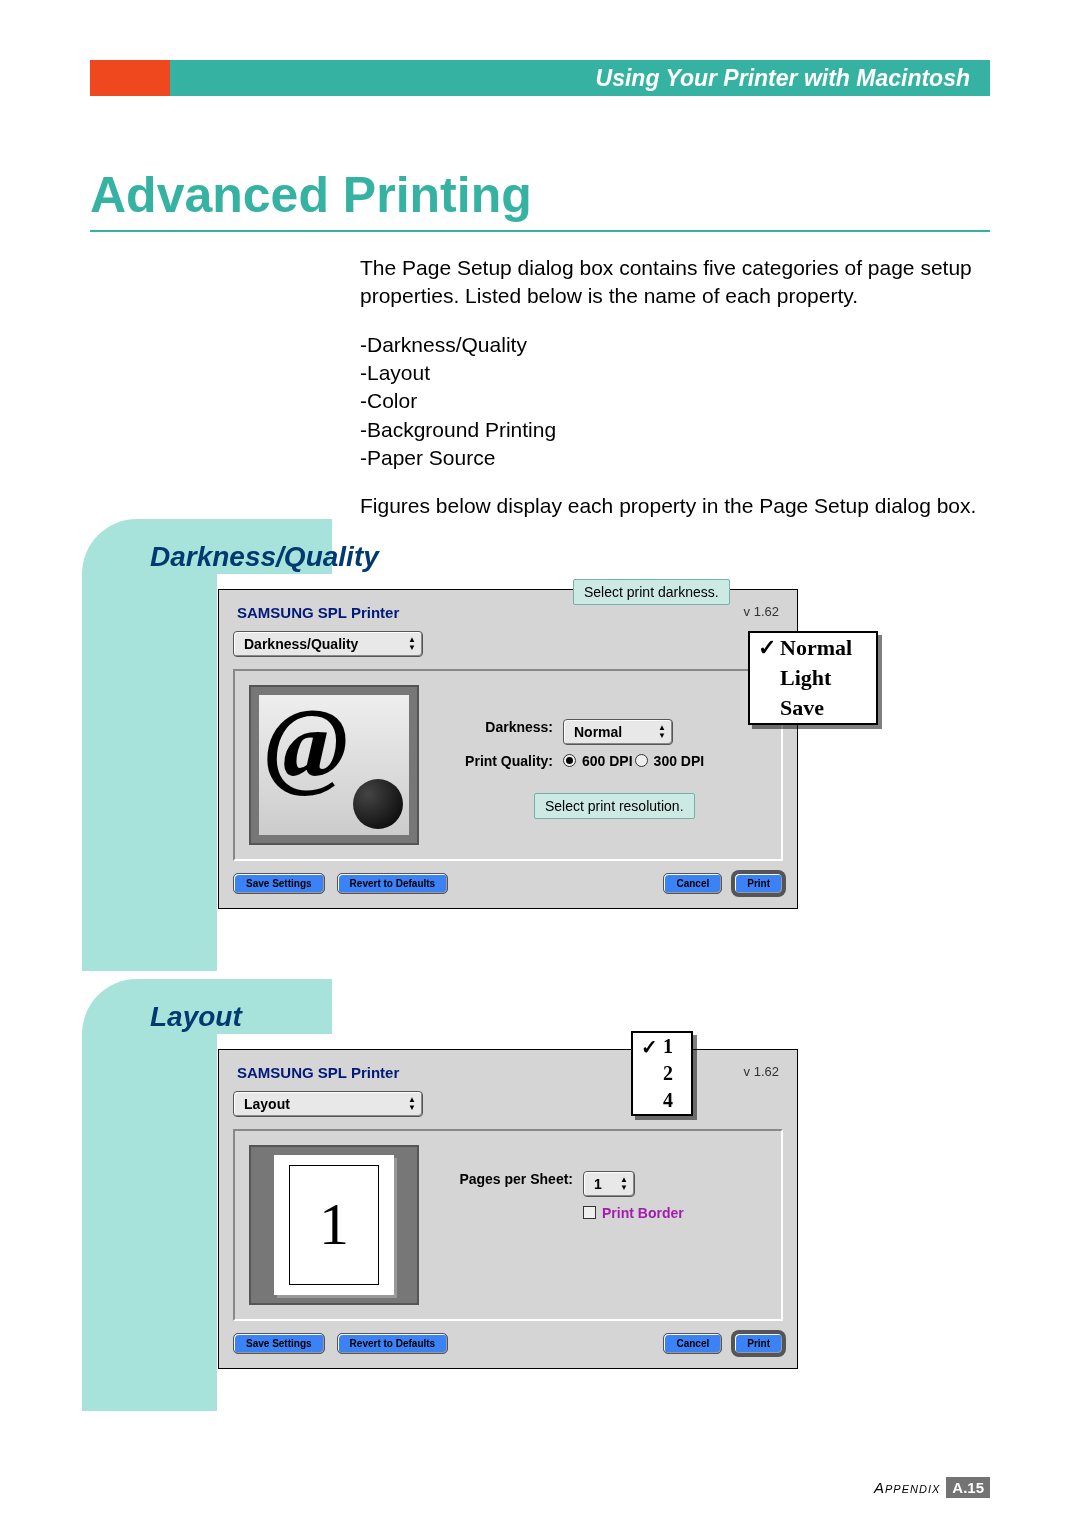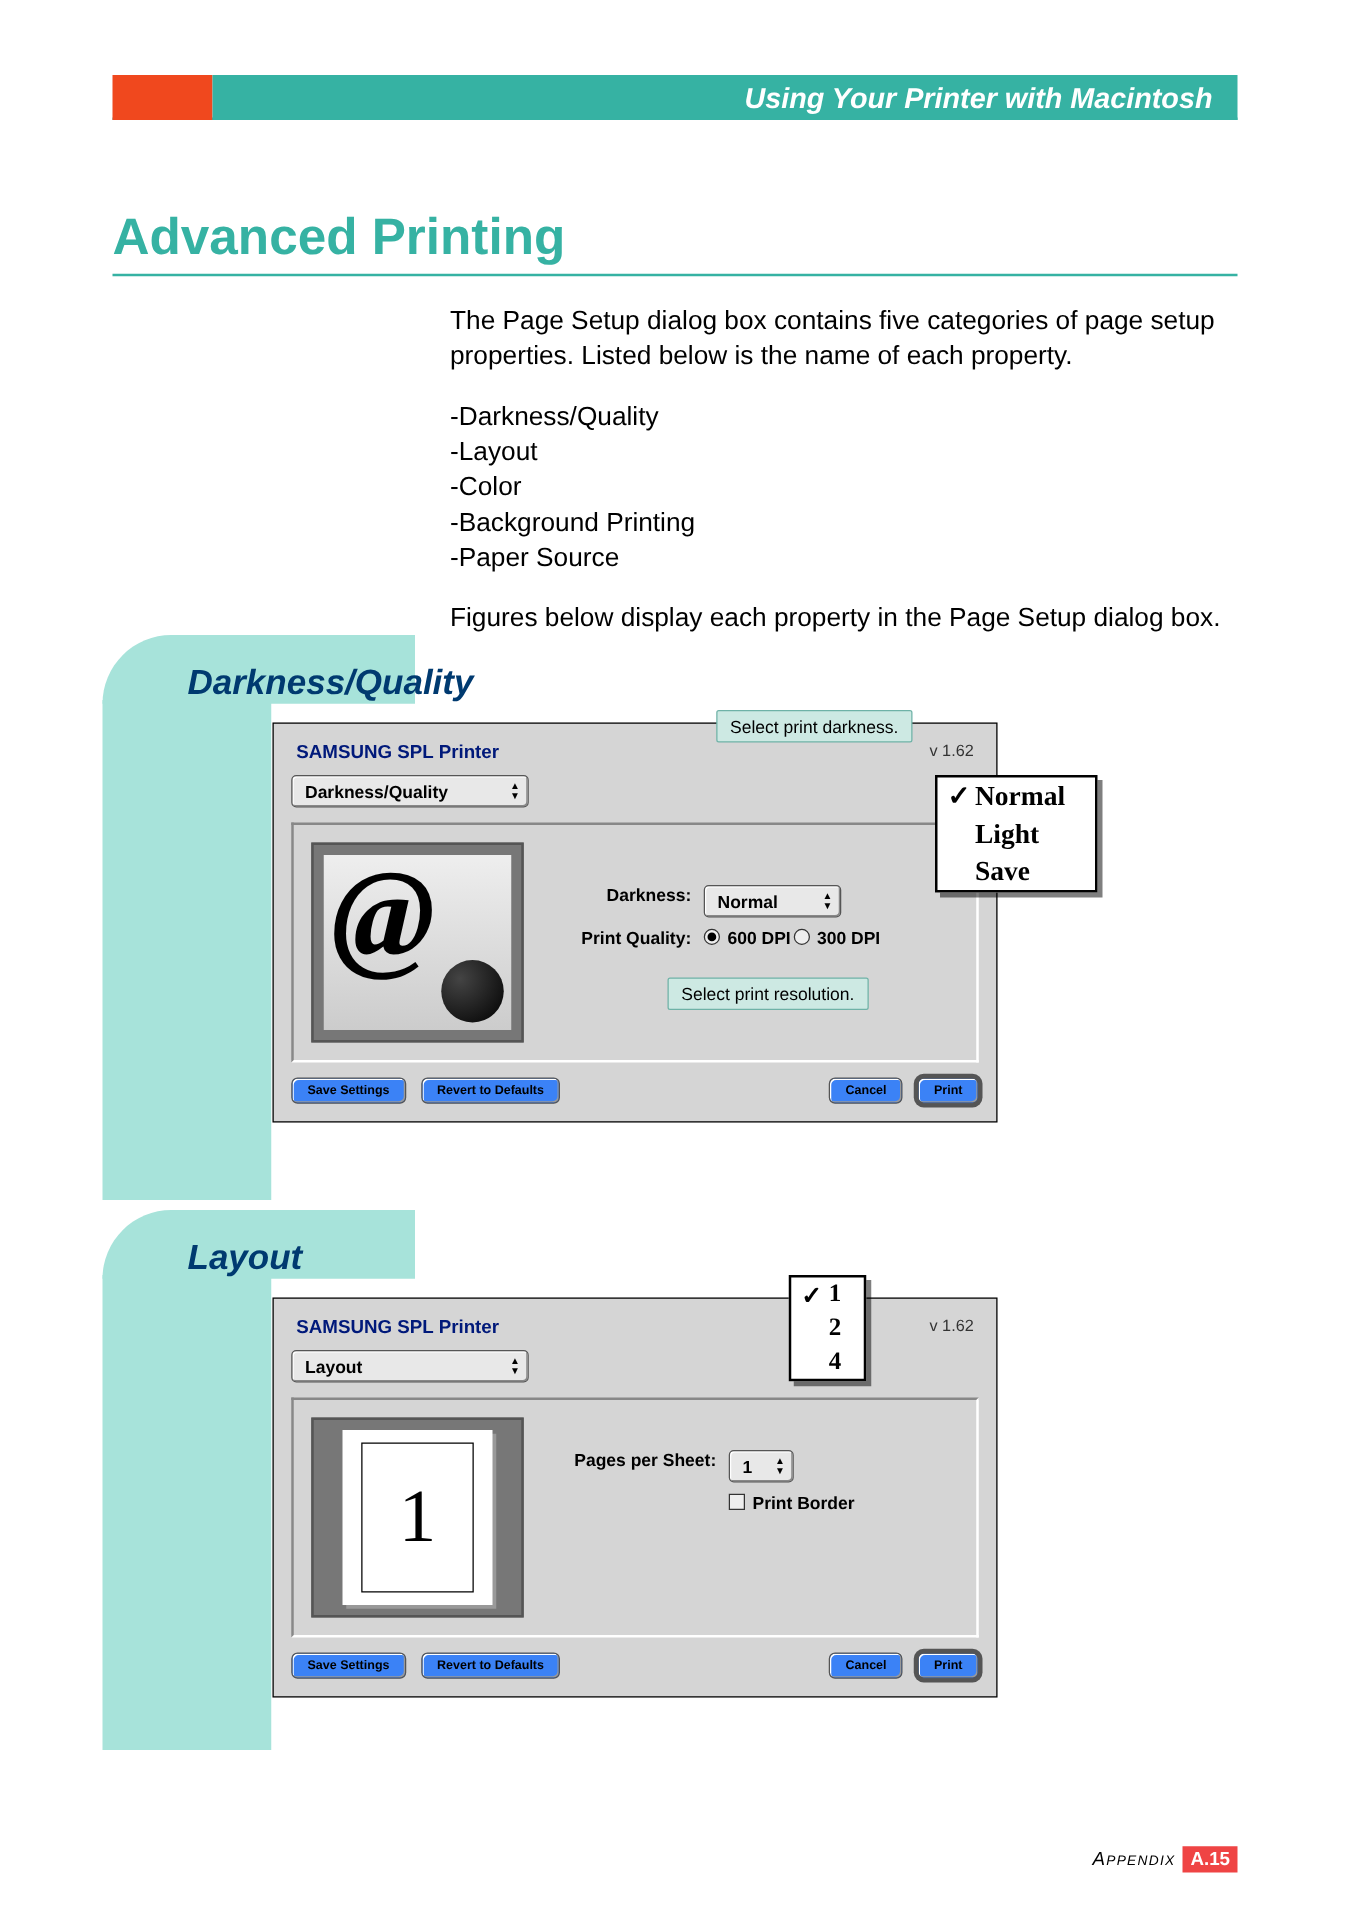--- a/index.html
+++ b/index.html
@@ -36,21 +36,21 @@
     display: flex;
     align-items: center;
     justify-content: flex-end;
     padding-right: 20px;
     color: #fff;
     font-weight: bold;
     font-size: 23px;
     font-style: italic;
   }
   .h1 {
-    font-size: 41px;
+    font-size: 50px;
     color: #36b2a3;
     font-weight: bold;
     margin-top: 70px;
     margin-bottom: 10px;
     border-bottom: 2px solid #36b2a3;
     padding-bottom: 6px;
     width: 100%;
   }
   .body-text {
     margin-left: 270px;
@@ -246,32 +246,32 @@
     display: flex; align-items: center; justify-content: center;
     font-family: Georgia, serif; font-size: 60px;
   }
   .side-note {
     position: absolute;
     font-size: 15px;
     line-height: 1.3;
     width: 205px;
     z-index: 7;
   }
-  .disabled-text { color: #000000; }
+  .disabled-text { color: #a21caf; }
   .footer {
     position: absolute;
     bottom: 28px;
     right: 90px;
     font-size: 15px;
     display: flex;
     align-items: center;
     gap: 6px;
   }
   .footer .badge {
-    background: #ef4444;
+    background: #737373;
     color: #fff;
     padding: 2px 6px;
     font-weight: bold;
   }
   .small-caps { font-variant: small-caps; letter-spacing: 1px; font-style: italic; }
 </style>
 </head>
 <body>
 
 <div class="page">

